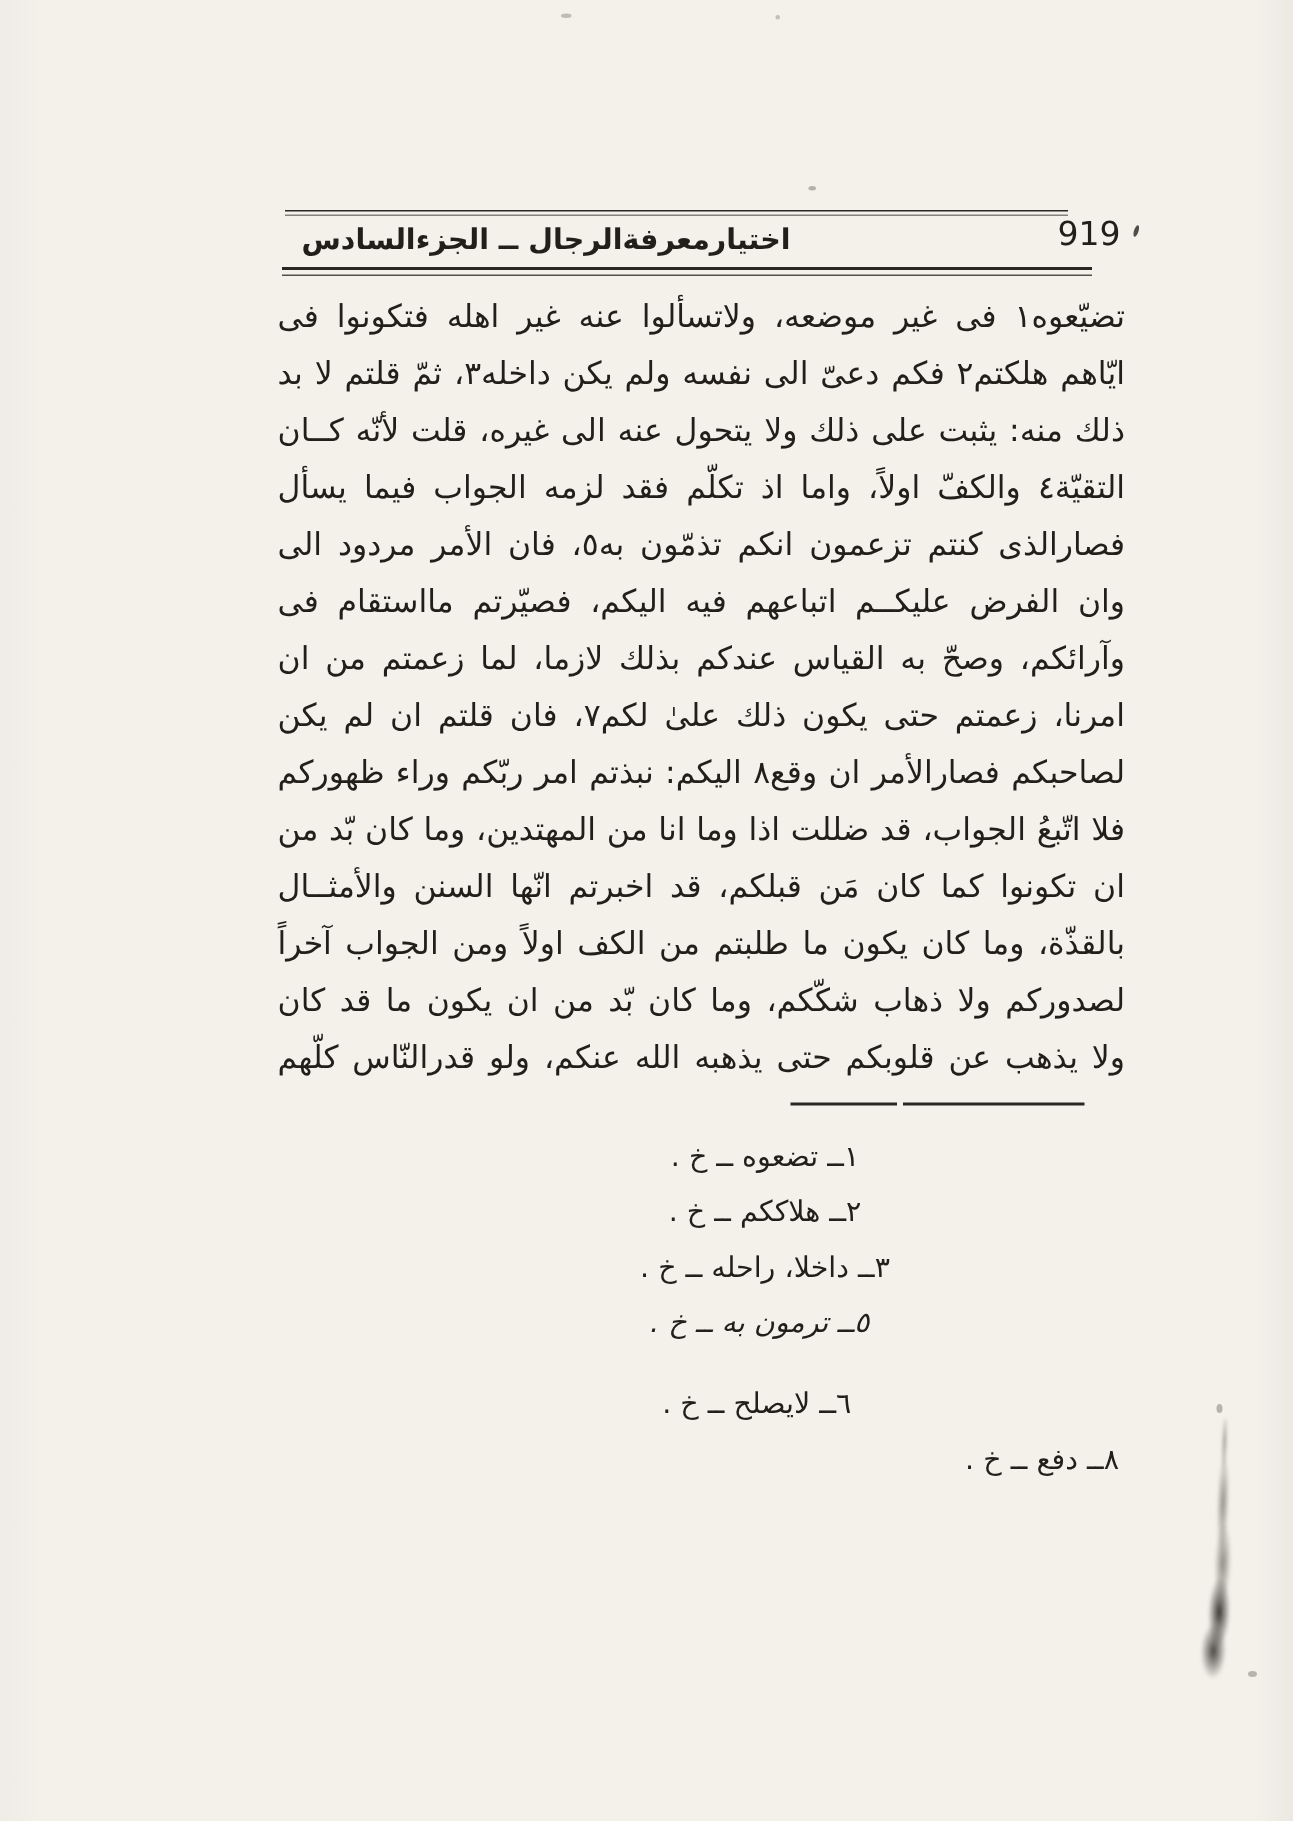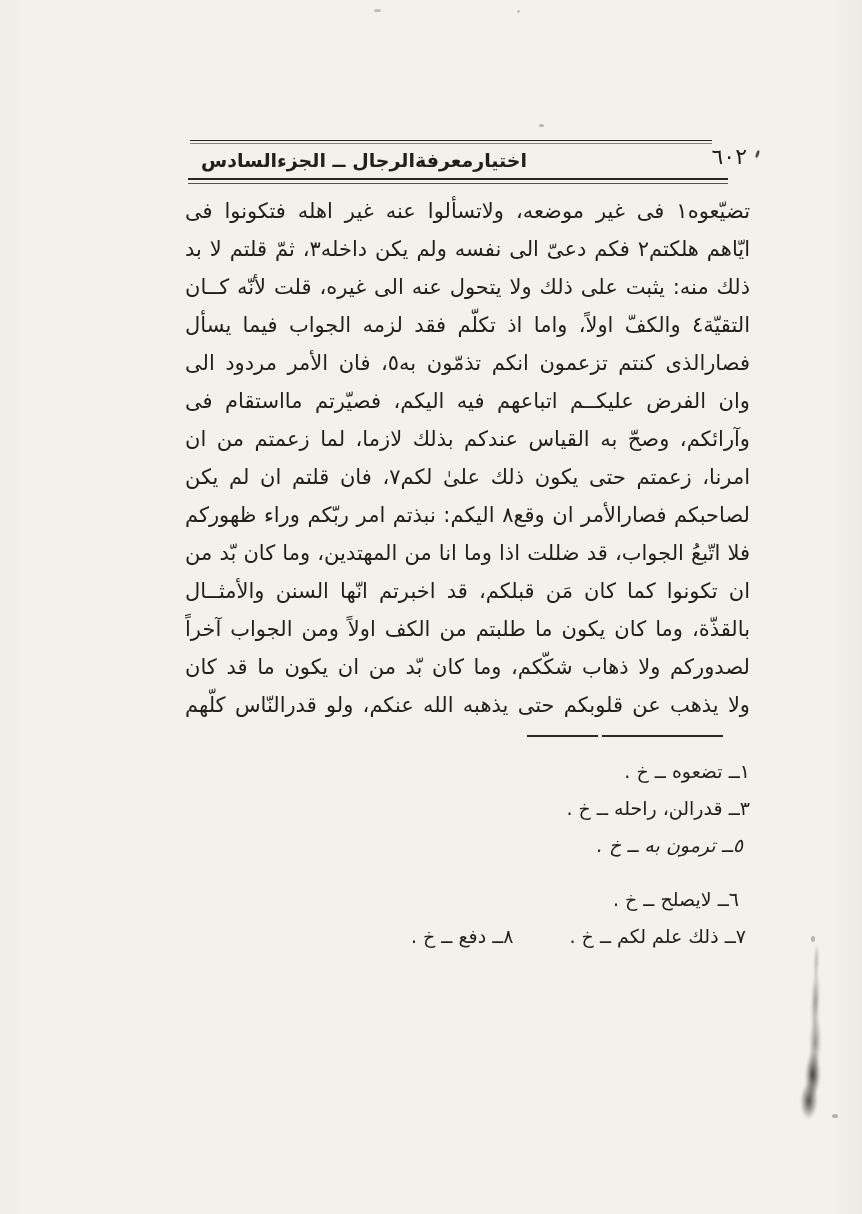--- a/index.html
+++ b/index.html
@@ -61,21 +61,21 @@
   
   .sep{position:absolute;top:735px;height:0;border-top:2.5px solid #2b2823;}
   .sep-short{left:527px;width:71px;}
   .sep-long{left:602px;width:121px;}
 
   
   .footnotes{
     position:absolute;top:753px;right:112px;width:480px;
     direction:rtl;font-size:19px;
   }
-  .fnote{height:37px;line-height:37px;text-align:right;white-space:nowrap;overflow:visible;}
+  .fnote{height:37px;line-height:37px;text-align:center;white-space:nowrap;overflow:visible;}
   .fnote.jit1{padding-right:7px;font-style:italic;}
   .fnote.jit2{padding-right:11px;margin-top:17px;}
   .fnote-row{display:flex;gap:56px;height:37px;line-height:37px;padding-right:4px;}
   .fnote-row .fn{white-space:nowrap;}
 
   
   .smudge{
     position:absolute;left:792px;top:946px;width:42px;height:174px;
     background:
       radial-gradient(ellipse 3px 30px at 52% 9%,  rgba(60,55,48,0.45), transparent 70%),
@@ -95,21 +95,21 @@
   .speck.s6{left:517px;top:10px;width:3px;height:3px;background:rgba(70,65,56,.28);}
 </style>
 </head>
 <body>
 
 <div class="page">
 
   <div class="header">
     <div class="rule-top"></div>
     <div class="header-title">اختيارمعرفةالرجال ــ الجزءالسادس</div>
-    <div class="page-number">٦٠٢</div>
+    <div class="page-number">919</div>
     <div class="rule-bottom"></div>
   </div>
 
   <div class="body-text">
     <div class="bline">تضيّعوه١ فى غير موضعه، ولاتسألوا عنه غير اهله فتكونوا فى مسألتكم</div>
     <div class="bline">ايّاهم هلكتم٢ فكم دعىّ الى نفسه ولم يكن داخله٣، ثمّ قلتم لا بد اذاكان</div>
     <div class="bline">ذلك منه: يثبت على ذلك ولا يتحول عنه الى غيره، قلت لأنّه كــان مــن ــ</div>
     <div class="bline">التقيّة٤ والكفّ اولاً، واما اذ تكلّم فقد لزمه الجواب فيما يسأل عنــه ،</div>
     <div class="bline">فصارالذى كنتم تزعمون انكم تذمّون به٥، فان الأمر مردود الى غيركم ،</div>
     <div class="bline">وان الفرض عليكــم اتباعهم فيه اليكم، فصيّرتم مااستقام فى عقولكــم</div>
@@ -121,25 +121,25 @@
     <div class="bline">بالقذّة، وما كان يكون ما طلبتم من الكف اولاً ومن الجواب آخراً شفاء</div>
     <div class="bline">لصدوركم ولا ذهاب شكّكم، وما كان بّد من ان يكون ما قد كان منكم،</div>
     <div class="bline">ولا يذهب عن قلوبكم حتى يذهبه الله عنكم، ولو قدرالنّاس كلّهم على</div>
   </div>
 
   <div class="sep sep-short"></div>
   <div class="sep sep-long"></div>
 
   <div class="footnotes">
     <div class="fnote">١ــ تضعوه ــ خ .</div>
-    <div class="fnote">٣ــ قدرالن، راحله ــ خ .</div>
+    <div class="fnote">٢ــ هلاككم ــ خ .</div>
+    <div class="fnote">٣ــ داخلا، راحله ــ خ .</div>
     <div class="fnote jit1">٥ــ ترمون به ــ خ .</div>
     <div class="fnote jit2">٦ــ لايصلح ــ خ .</div>
     <div class="fnote-row">
-      <span class="fn">٧ــ ذلك علم لكم ــ خ .</span>
       <span class="fn">٨ــ دفع ــ خ .</span>
     </div>
   </div>
 
   <div class="smudge"></div>
   <div class="speck s1"></div>
   <div class="speck s2"></div>
   <div class="speck s3"></div>
   <div class="speck s4"></div>
   <div class="speck s5"></div>

